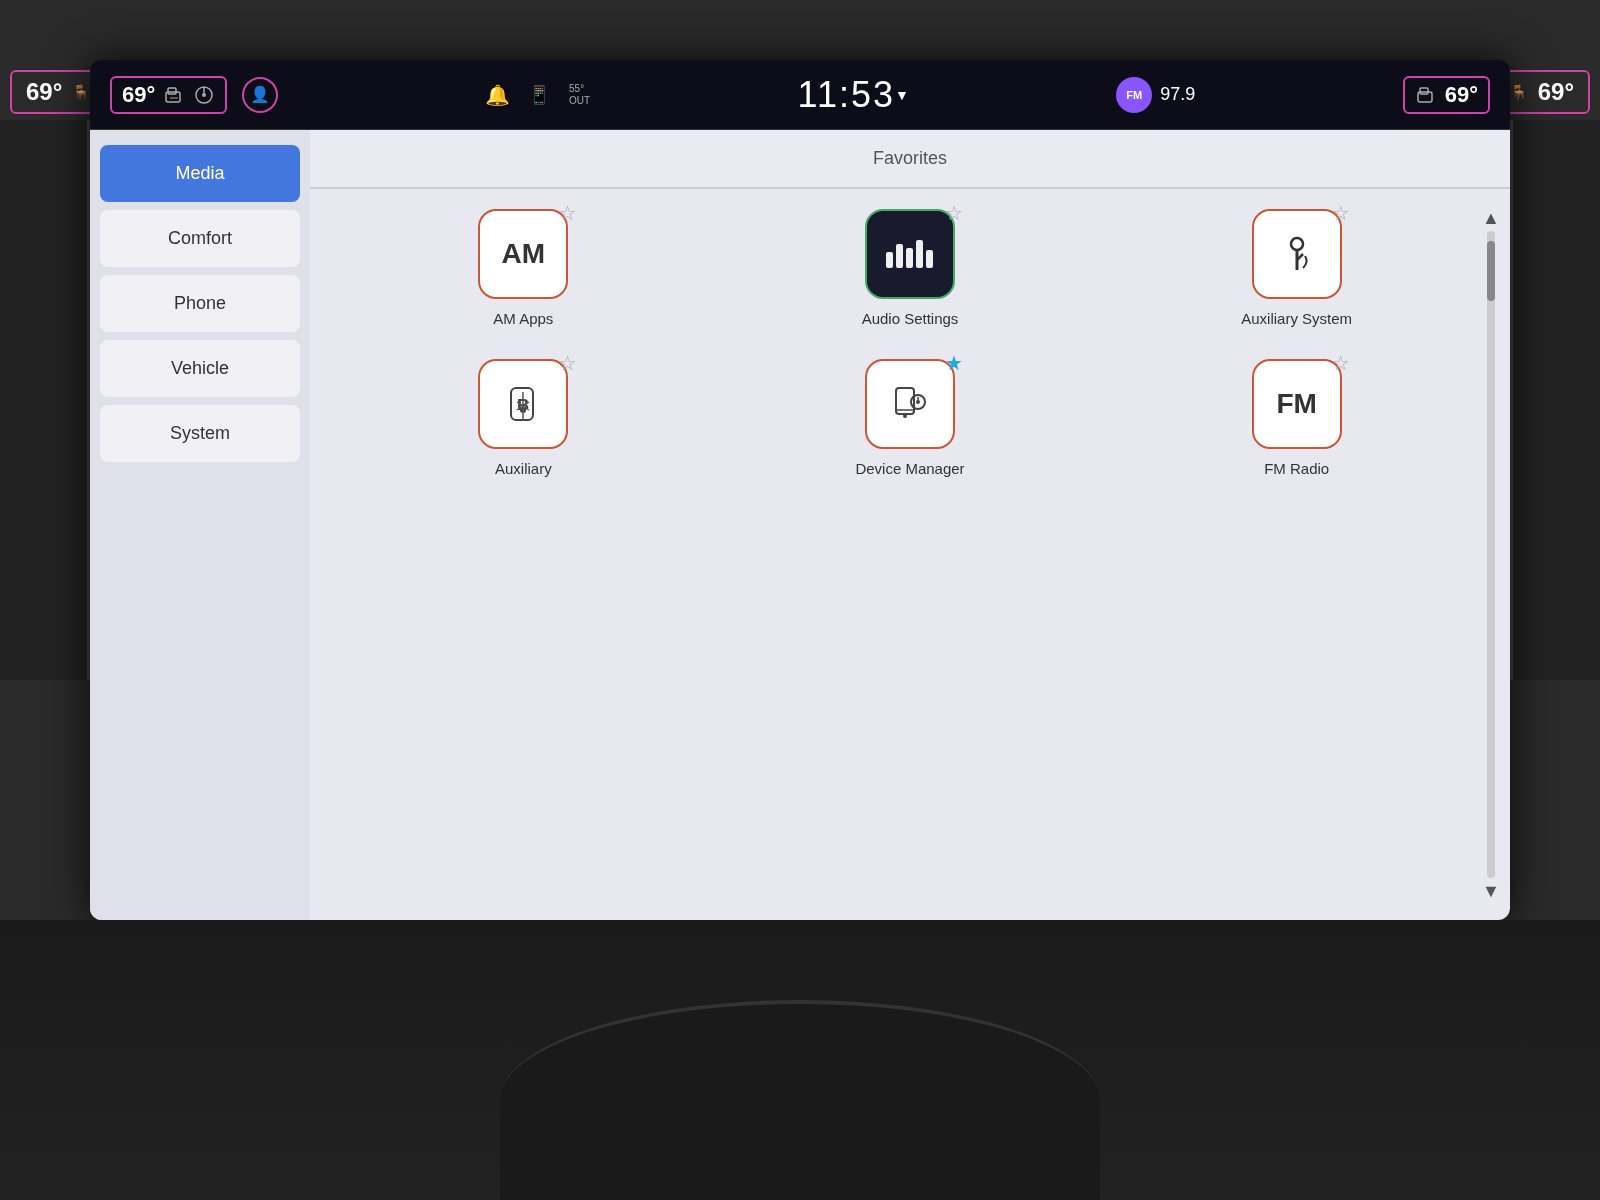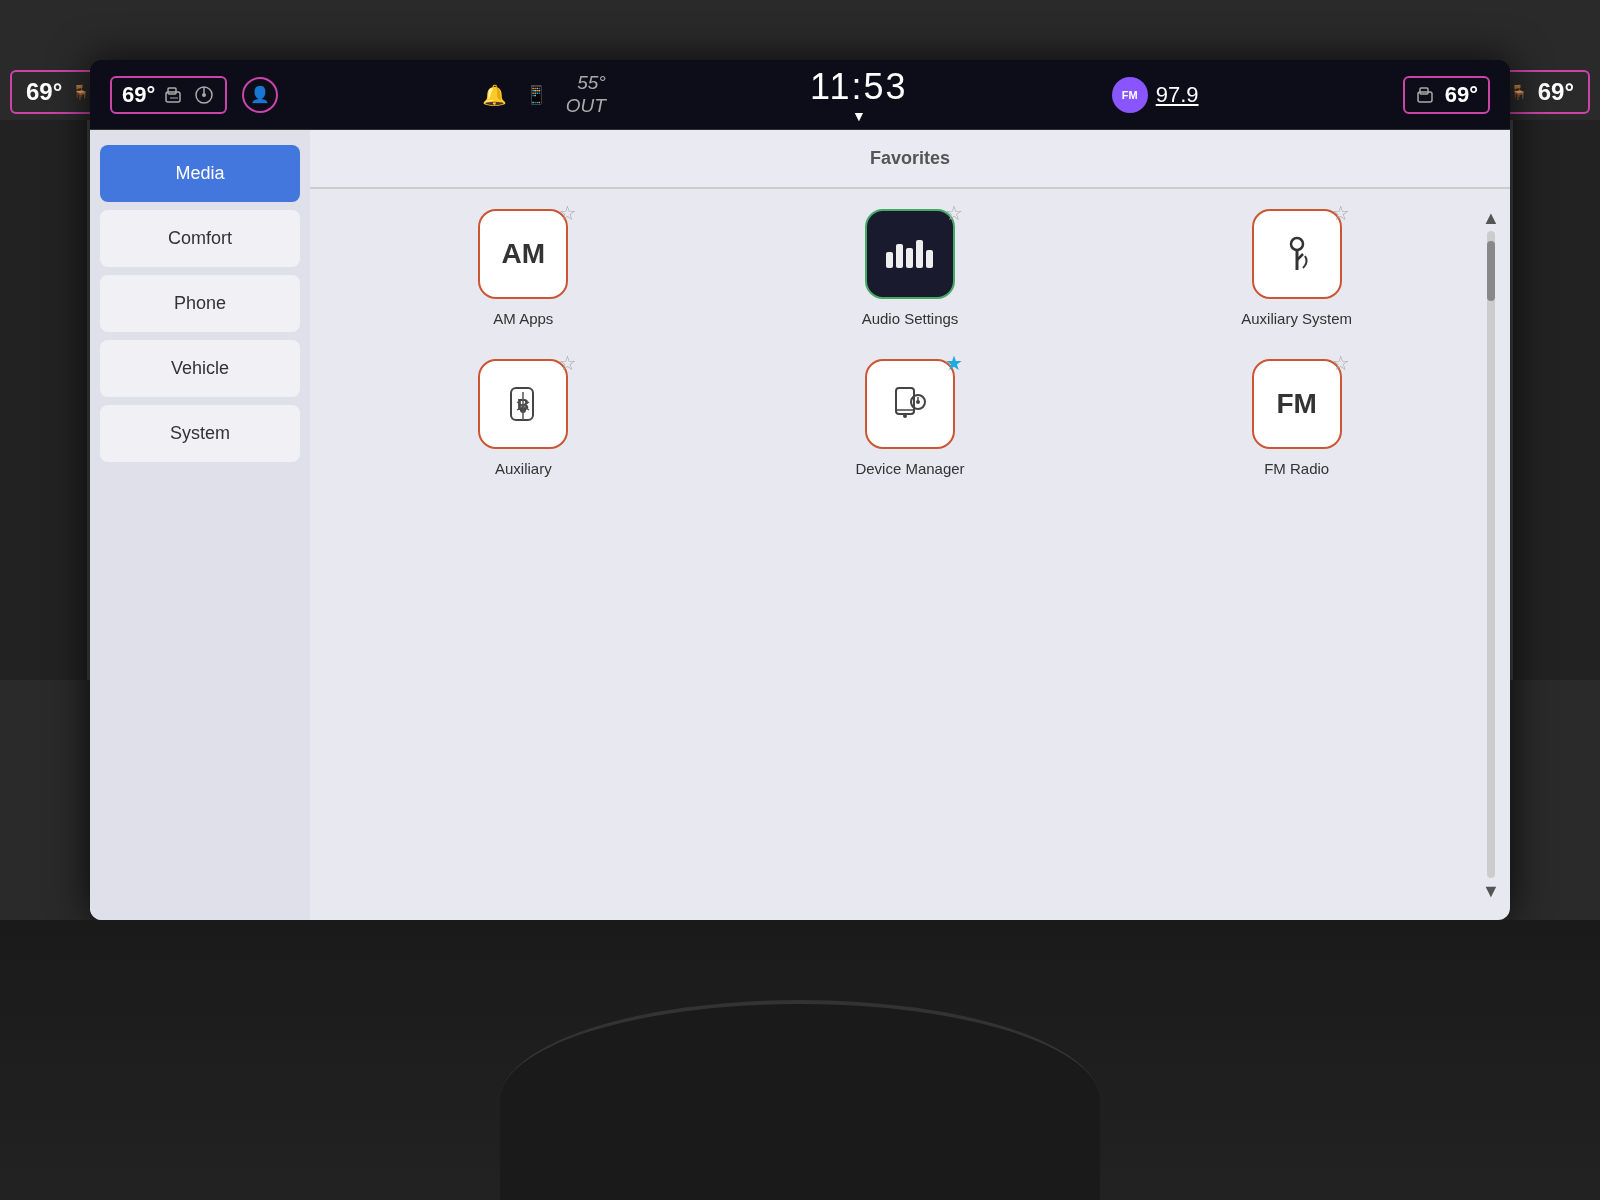--- a/index.html
+++ b/index.html
@@ -84,21 +84,21 @@
     }
 
     .status-icons {
       display: flex;
       align-items: center;
       gap: 18px;
     }
 
     .status-center {
       display: flex;
-      flex-direction: column;
+      flex-direction: row;
       align-items: center;
     }
 
     .clock {
       color: white;
       font-size: 36px;
       font-weight: 300;
       letter-spacing: 2px;
     }
 
@@ -122,22 +122,21 @@
       height: 36px;
       display: flex;
       align-items: center;
       justify-content: center;
       font-size: 11px;
       font-weight: bold;
     }
 
     .radio-freq {
       color: white;
-      font-size: 22px;
-      text-decoration: underline;
+      font-size: 18px;
     }
 
     .status-right {
       display: flex;
       align-items: center;
       gap: 15px;
     }
 
     
     .main-content {
@@ -187,21 +186,20 @@
     }
 
     .tab {
       flex: 1;
       padding: 18px;
       text-align: center;
       font-size: 18px;
       color: #555;
       cursor: pointer;
       background: #eaeaf2;
-      font-weight: bold;
     }
 
     .tab.active {
       background: #f0f0f8;
       border-bottom: 3px solid #6688dd;
       color: #333;
       font-weight: bold;
     }
 
     
@@ -436,24 +434,23 @@
       font-size: 20px;
     }
 
     .phone-icon {
       color: #aaa;
       font-size: 18px;
     }
 
     .temp-out {
       color: #aaa;
-      font-size: 19px;
-      text-align: right;
+      font-size: 10px;
+      text-align: left;
       line-height: 1.2;
-      font-style: italic;
     }
 
     
     .audio-bars {
       display: flex;
       gap: 3px;
       align-items: flex-end;
     }
     .audio-bar {
       width: 7px;

